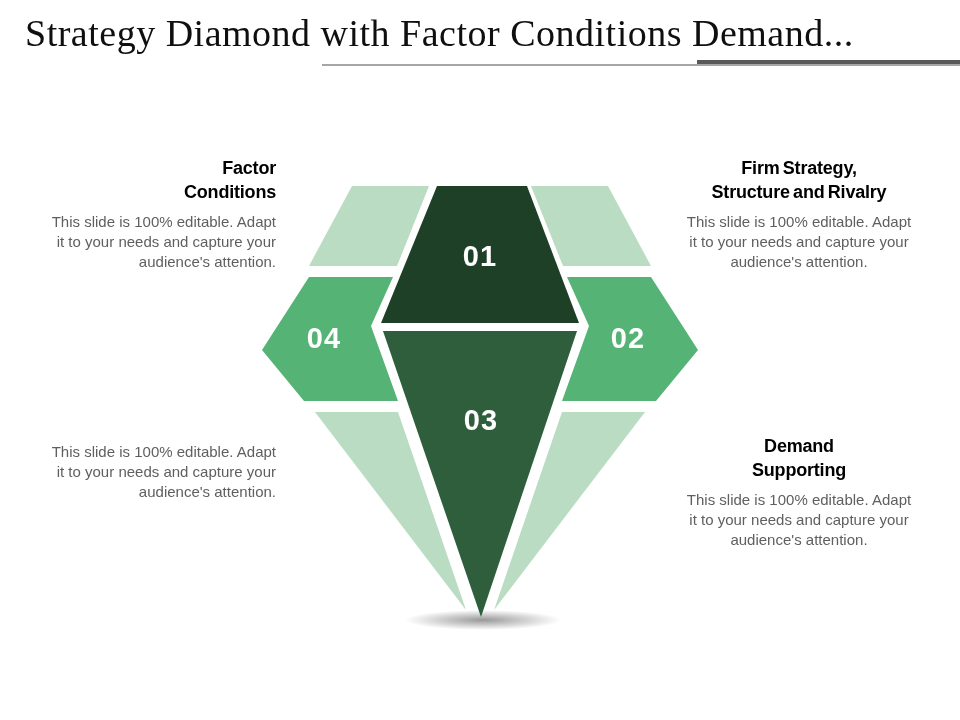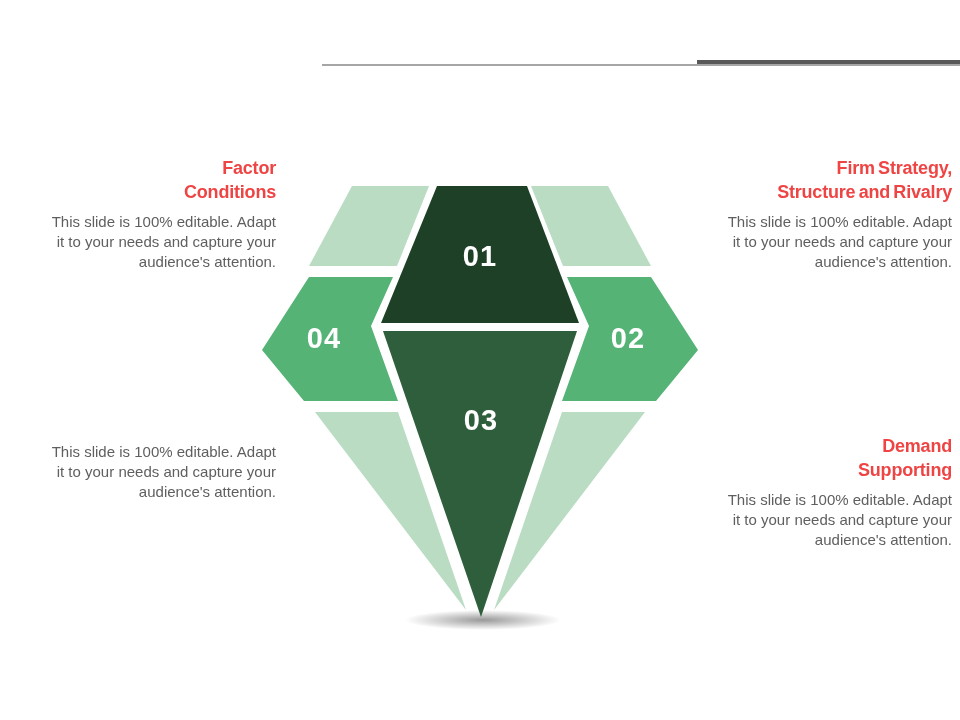--- a/index.html
+++ b/index.html
@@ -56,26 +56,26 @@
     font-size: 29px;
     letter-spacing: 1px;
   }
 
   
   .block {
     position: absolute;
     width: 258px;
   }
   .block.left  { text-align: right; }
-  .block.right { text-align: right; margin-left: 28px; }
+  .block.right { text-align: center; }
   .block .heading {
     font-size: 18px;
     font-weight: bold;
     line-height: 24px;
-    color: #ef4444;
+    color: #000000;
     letter-spacing: -0.2px;
     word-spacing: -1.5px;
     white-space: pre-line;
   }
   .block .body {
     margin-top: 8px;
     font-size: 15px;
     line-height: 20px;
     color: #5f5f5f;
     white-space: pre-line;
@@ -83,20 +83,21 @@
   .pos-tl { left: 18px;  top: 156px; }
   .pos-tr { left: 674px; top: 156px; width: 250px; }
   .pos-bl { left: 18px;  top: 434px; }
   .pos-br { left: 674px; top: 434px; width: 250px; }
 </style>
 </head>
 <body>
 
 <div class="slide">
 
+  <div class="title">Strategy Diamond with Factor Conditions Demand...</div>
   <div class="rule-thick"></div>
   <div class="rule-thin"></div>
 
   <svg class="gem" viewBox="0 0 960 720" aria-hidden="true">
     <defs>
       <radialGradient id="shadowGrad" cx="50%" cy="50%" r="50%">
         <stop offset="0%" stop-color="rgba(0,0,0,0.40)"></stop>
         <stop offset="55%" stop-color="rgba(0,0,0,0.18)"></stop>
         <stop offset="100%" stop-color="rgba(0,0,0,0)"></stop>
       </radialGradient>

